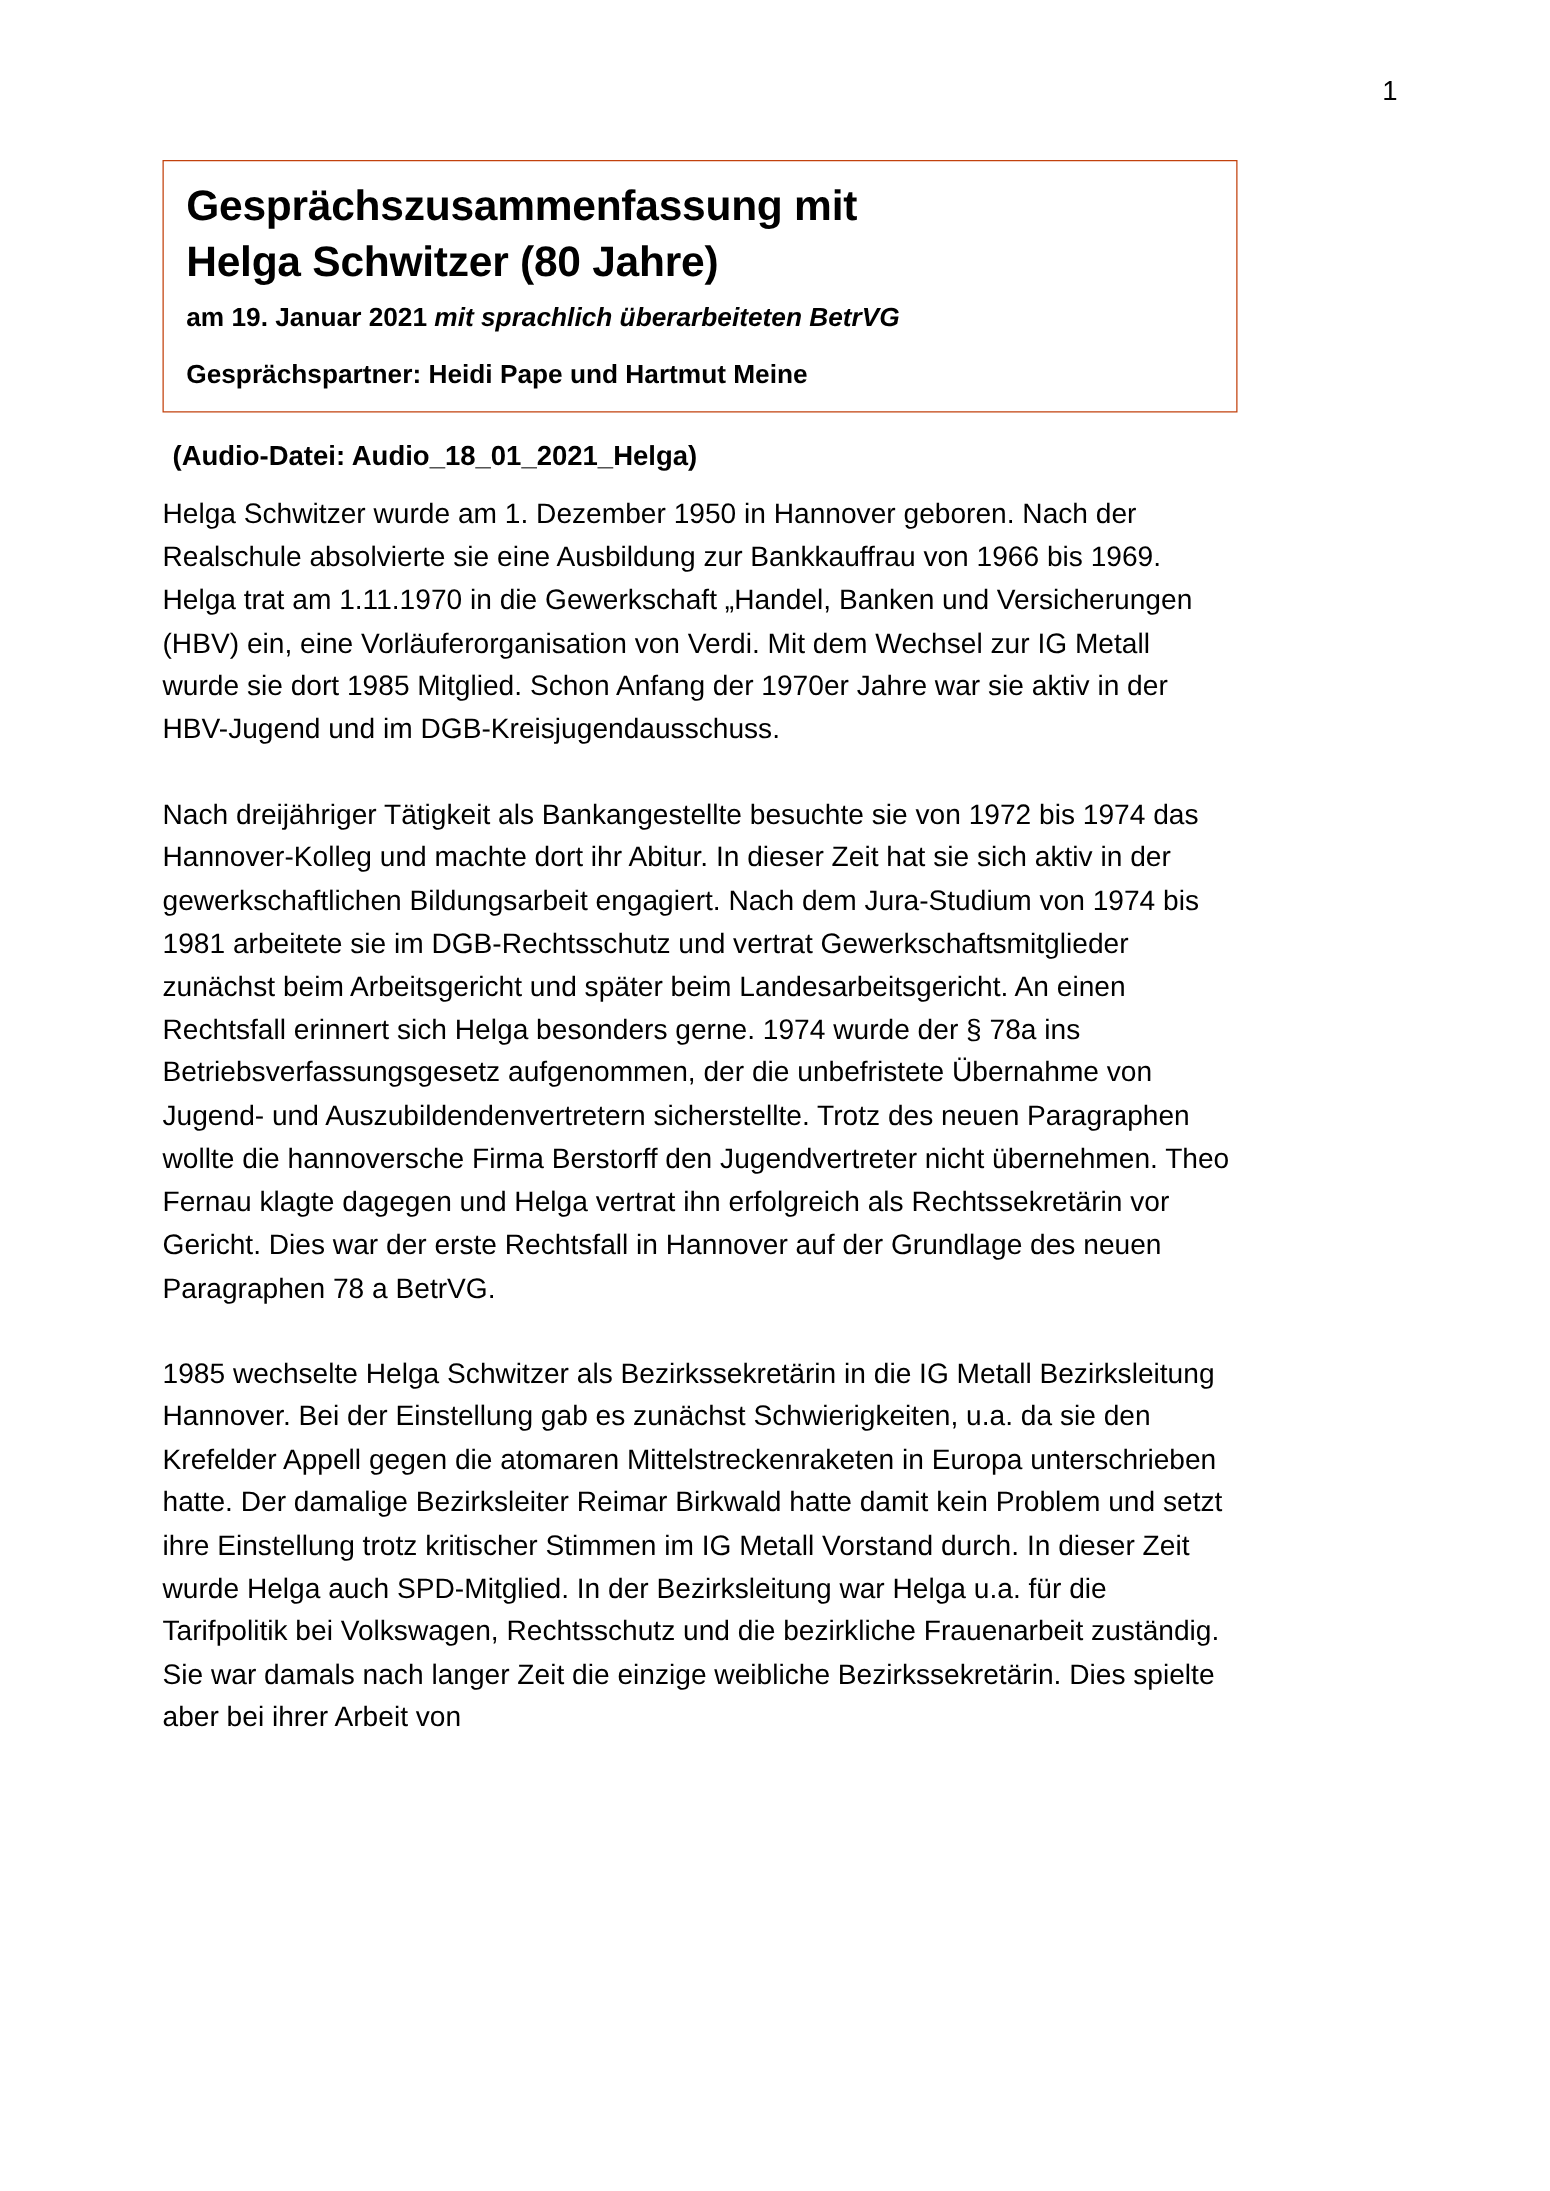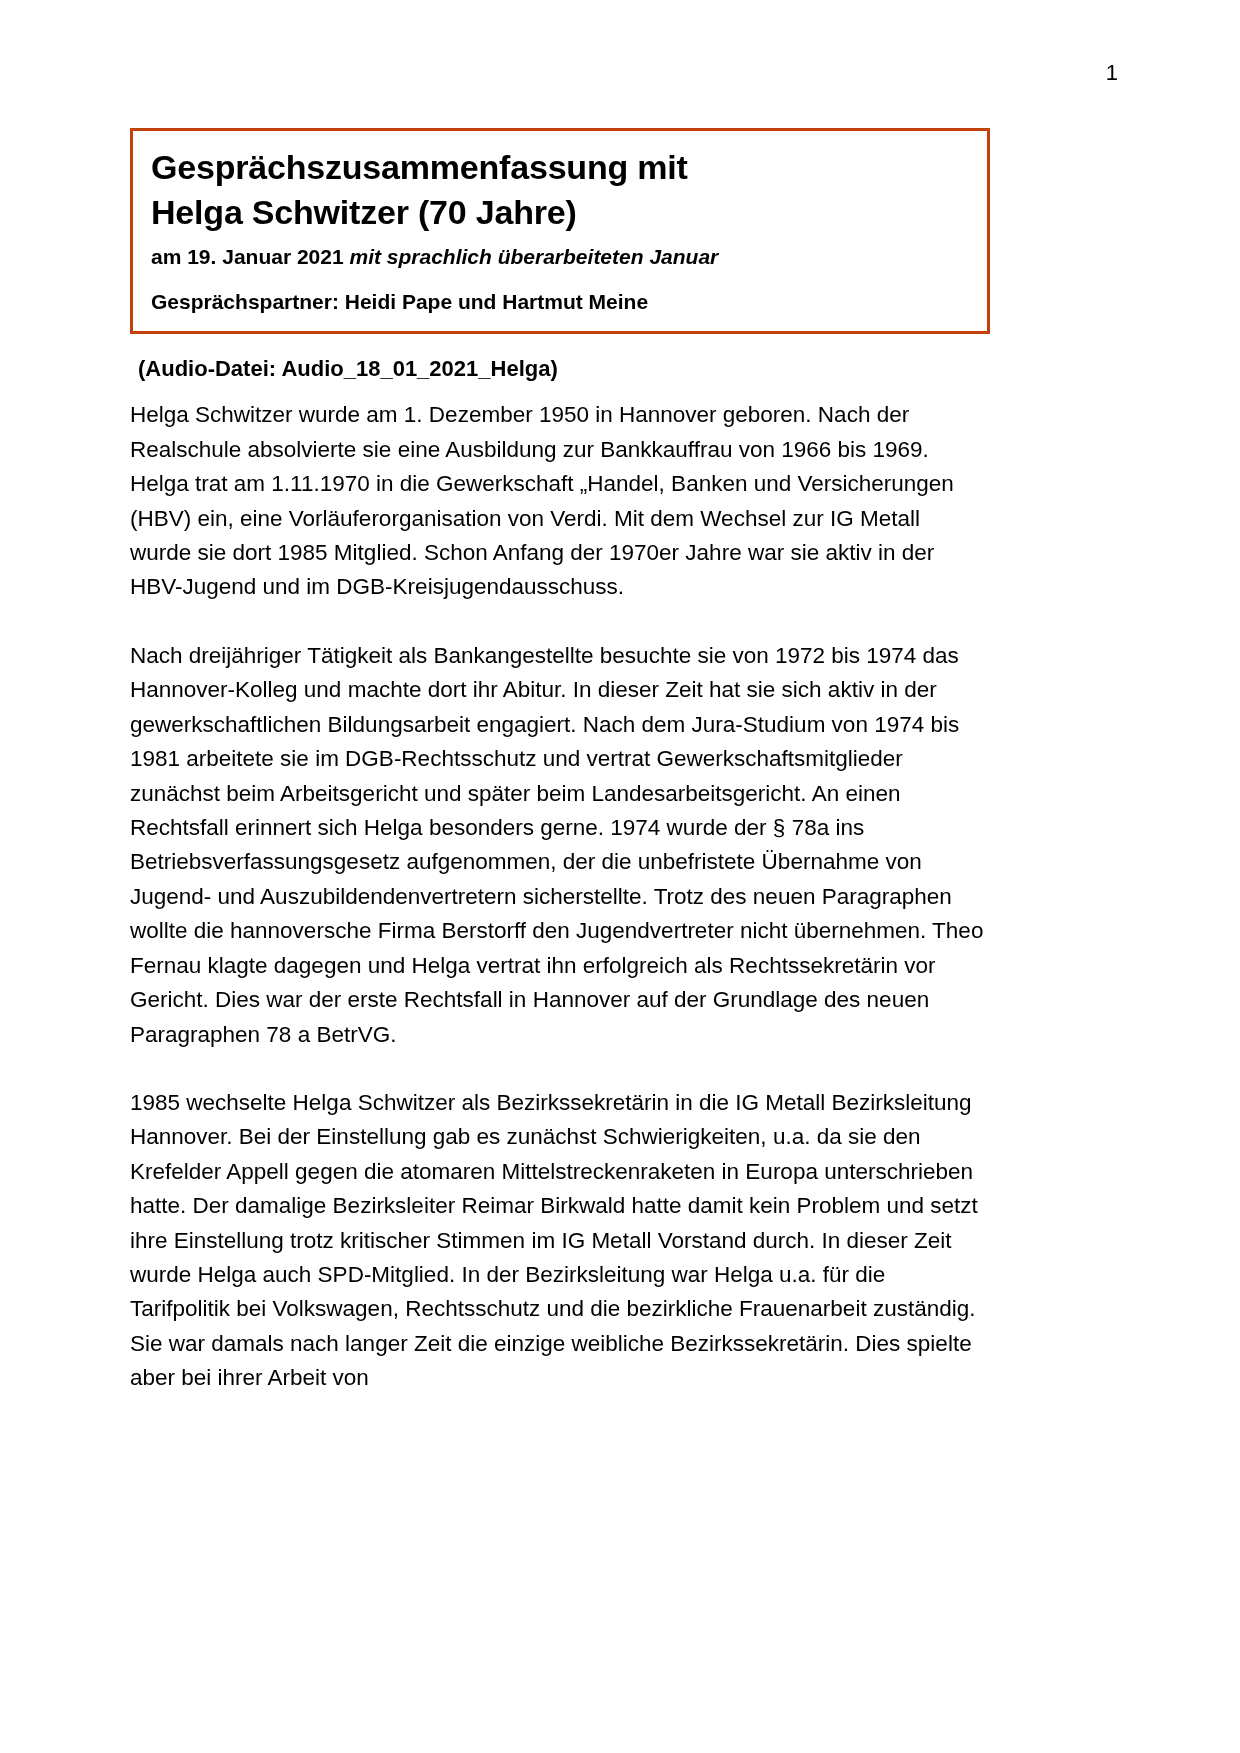--- a/index.html
+++ b/index.html
@@ -25,21 +25,21 @@
   .page-number {
     position: absolute;
     top: 62px;
     right: 122px;
     font-size: 22px;
     line-height: 1;
     color: #000;
   }
   .title-box {
     margin-top: 68px;
-    border: 3px solid #c2410c;
+    border: 1px solid #c2410c;
     box-sizing: border-box;
     padding: 14px 18px 16px 18px;
     width: 860px;
   }
   .doc-title {
     font-size: 34px;
     font-weight: bold;
     line-height: 1.32;
     letter-spacing: -0.2px;
     margin: 0;
@@ -78,23 +78,23 @@
 </head>
 <body>
 
 <div class="page">
 
   <div class="page-number">1</div>
 
   <div class="title-box">
     <div class="doc-title">
       <div>Gesprächszusammenfassung mit</div>
-      <div>Helga Schwitzer (70 Jahre)</div>
+      <div>Helga Schwitzer (80 Jahre)</div>
     </div>
-    <div class="doc-subtitle"><span>am 19. Januar 2021 </span><span class="italic-part">mit sprachlich überarbeiteten Januar</span></div>
+    <div class="doc-subtitle"><span>am 19. Januar 2021 </span><span class="italic-part">mit sprachlich überarbeiteten BetrVG</span></div>
     <div class="doc-partners">Gesprächspartner: Heidi Pape und Hartmut Meine</div>
   </div>
 
   <div class="audio-line">(Audio-Datei: Audio_18_01_2021_Helga)</div>
 
   <div class="body-text">
     <p>Helga Schwitzer wurde am 1. Dezember 1950 in Hannover geboren. Nach der Realschule absolvierte sie eine Ausbildung zur Bankkauffrau von 1966 bis 1969. Helga trat am 1.11.1970 in die Gewerkschaft „Handel, Banken und Versicherungen (HBV) ein, eine Vorläuferorganisation von Verdi. Mit dem Wechsel zur IG Metall wurde sie dort 1985 Mitglied. Schon Anfang der 1970er Jahre war sie aktiv in der HBV-Jugend und im DGB-Kreisjugendausschuss.</p>
     <p> Nach dreijähriger Tätigkeit als Bankangestellte besuchte sie von 1972 bis 1974 das Hannover-Kolleg und machte dort ihr Abitur. In dieser Zeit hat sie sich aktiv in der gewerkschaftlichen Bildungsarbeit engagiert. Nach dem Jura-Studium von 1974 bis 1981 arbeitete sie im DGB-Rechtsschutz und vertrat Gewerkschaftsmitglieder zunächst beim Arbeitsgericht und später beim Landesarbeitsgericht. An einen Rechtsfall erinnert sich Helga besonders gerne. 1974 wurde der § 78a ins Betriebsverfassungsgesetz aufgenommen, der die unbefristete Übernahme von Jugend- und Auszubildendenvertretern sicherstellte. Trotz des neuen Paragraphen wollte die hannoversche Firma Berstorff den Jugendvertreter nicht übernehmen. Theo Fernau klagte dagegen und Helga vertrat ihn erfolgreich als Rechtssekretärin vor Gericht. Dies war der erste Rechtsfall in Hannover auf der Grundlage des neuen Paragraphen 78 a BetrVG.</p>
     <p>1985 wechselte Helga Schwitzer als Bezirkssekretärin in die IG Metall Bezirksleitung Hannover. Bei der Einstellung gab es zunächst Schwierigkeiten, u.a. da sie den Krefelder Appell gegen die atomaren Mittelstreckenraketen in Europa unterschrieben hatte. Der damalige Bezirksleiter Reimar Birkwald hatte damit kein Problem und setzt ihre Einstellung trotz kritischer Stimmen im IG Metall Vorstand durch. In dieser Zeit wurde Helga auch SPD-Mitglied. In der Bezirksleitung war Helga u.a. für die Tarifpolitik bei Volkswagen, Rechtsschutz und die bezirkliche Frauenarbeit zuständig. Sie war damals nach langer Zeit die einzige weibliche Bezirkssekretärin. Dies spielte aber bei ihrer Arbeit von</p>
   </div>

